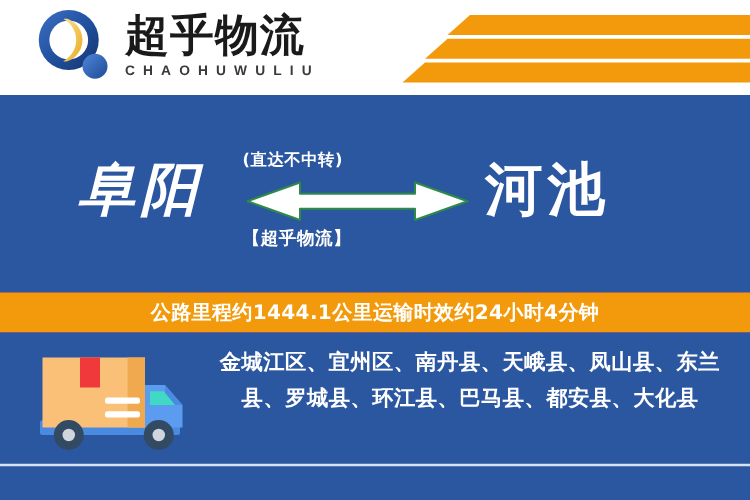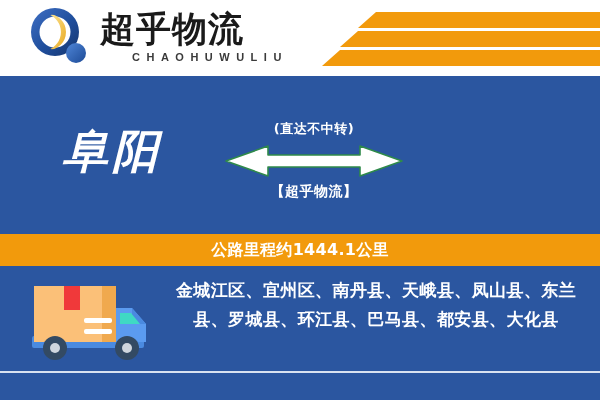--- a/index.html
+++ b/index.html
@@ -64,21 +64,20 @@
   }
 
   .brand-en {
     font-family: "Liberation Sans", sans-serif;
     font-size: 11px;
     font-weight: bold;
     color: #3a3a3a;
     letter-spacing: 6.5px;
     margin-top: 3px;
     white-space: nowrap;
-    margin-left: 32px;
   }
 
   .stripes {
     position: absolute;
     right: 0;
     top: 8px;
     width: 290px;
     height: 62px;
   }
 
@@ -101,25 +100,25 @@
     color: #ffffff;
     line-height: 1;
     letter-spacing: 4px;
     white-space: nowrap;
   }
   .city-origin { left: 62px; font-style: italic; }
   .city-dest { left: 388px; }
 
   .route-center {
     position: absolute;
-    left: 219px;
+    left: 194px;
     top: 122px;
     width: 190px;
     height: 92px;
-    text-align: center;
+    text-align: left;
   }
 
   .route-note-top {
     font-family: "DejaVu Sans", "Liberation Sans", sans-serif;
     font-size: 13px;
     font-weight: bold;
     color: #ffffff;
     line-height: 1;
     white-space: nowrap;
     letter-spacing: 0.5px;
@@ -254,35 +253,37 @@
         <polygon points="66,4 290,4 290,20 48,20" fill="#f29a0c"></polygon>
         <polygon points="48,23 290,23 290,39 30,39" fill="#f29a0c"></polygon>
         <polygon points="30,42 290,42 290,58 12,58" fill="#f29a0c"></polygon>
       </svg>
     </div>
   </div>
 
   <div class="blue-panel"></div>
 
   <div class="city city-origin">阜阳</div>
+  <div class="city city-dest">河池</div>
 
   <div class="route-center">
     <div class="route-note-top">(直达不中转)</div>
 
     <div class="arrow-wrap">
       <svg width="184" height="38" viewBox="0 0 184 38" aria-hidden="true">
         <path d="M4 19 L46 4 L46 13 L138 13 L138 4 L180 19 L138 34 L138 25 L46 25 L46 34 Z" fill="#ffffff" stroke="#2f8a4a" stroke-width="1.6" stroke-linejoin="round"></path>
       </svg>
     </div>
 
     <div class="route-note-bottom">【超乎物流】</div>
   </div>
 
   <div class="info-bar">
     <span class="info-item">公路里程约1444.1公里</span>
+    <span class="info-item">运输时效约24小时4分钟</span>
   </div>
 
   <div class="bottom-panel">
 
     <div class="truck">
       <svg width="128" height="86" viewBox="0 0 128 86" aria-hidden="true">
 
         <rect x="4" y="56" width="112" height="12" rx="2" fill="#4a8ae0"></rect>
 
         <path d="M88 28 L104 28 L118 44 L118 62 L88 62 Z" fill="#5b9bf0"></path>

